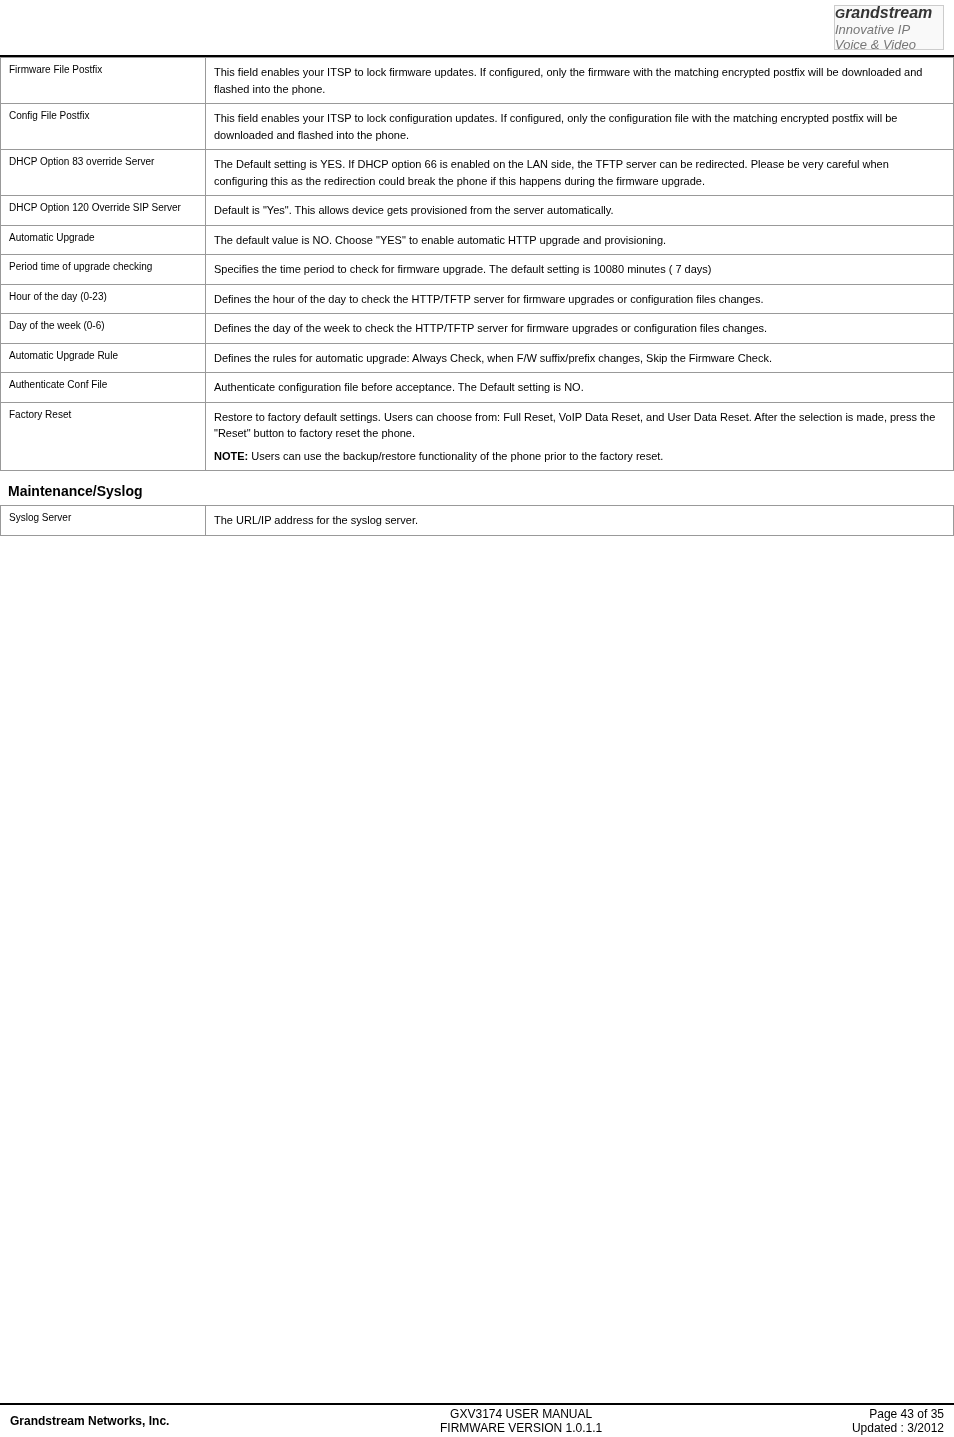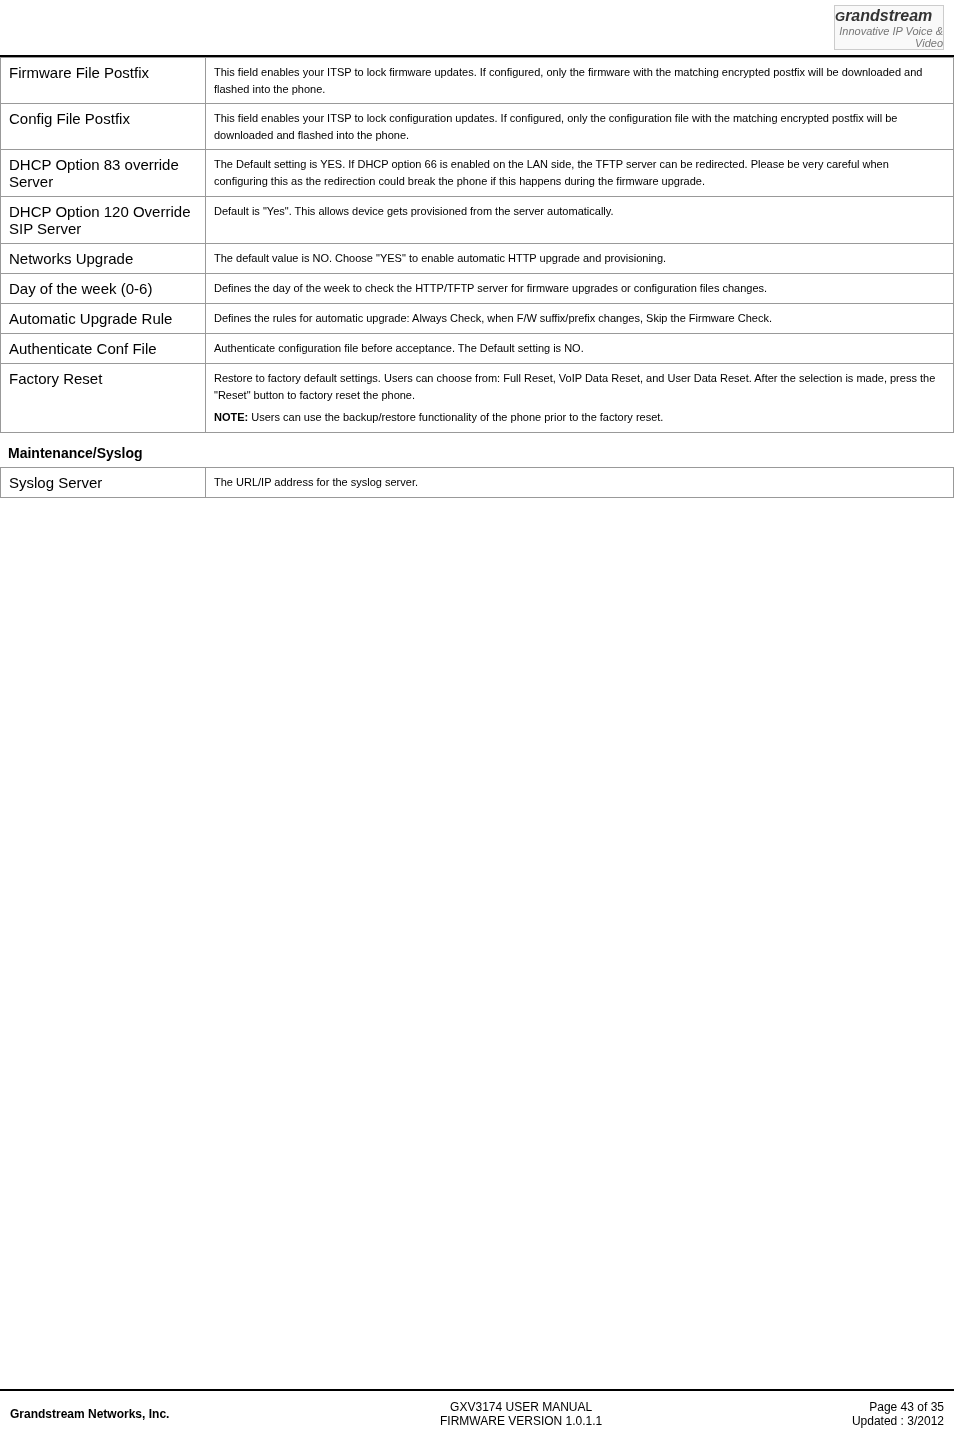--- a/index.html
+++ b/index.html
@@ -54,21 +54,21 @@
     }
 
     .main-table td {
       border: 1px solid #999;
       vertical-align: top;
       padding: 6px 8px;
     }
 
     .main-table .col-label {
       width: 205px;
-      font-size: 15px;
+      font-size: 10px;
       font-weight: normal;
     }
 
     .main-table .col-desc {
       font-size: 11px;
       line-height: 1.5;
     }
 
     
     .section-heading {
@@ -81,21 +81,21 @@
     .note-bold {
       font-weight: bold;
     }
 
     
     .footer {
       border-top: 2px solid #000;
       display: flex;
       justify-content: space-between;
       align-items: center;
-      padding: 9px 10px;
+      padding: 2px 10px;
       margin-top: auto;
       font-size: 12px;
     }
 
     .footer-left {
       font-weight: bold;
     }
 
     .footer-center {
       text-align: center;
@@ -111,21 +111,21 @@
 
 <div class="page-container">
 
   <div class="header">
     <div class="logo-box">
       <div>
         <div style="display:flex;align-items:baseline;gap:0;">
           <span style="font-size:13px;font-weight:bold;color:#333;font-style:italic;">G</span>
             <span style="font-size:16px;font-weight:bold;color:#333;font-style:italic;text-align:center;">randstream</span>
         </div>
-        <div style="font-size:11px;color:#777;text-align:right;font-style:italic;">Innovative IP Voice &amp; Video</div>
+        <div style="font-size:13px;color:#777;font-style:italic;">Innovative IP Voice &amp; Video</div>
       </div>
     </div>
   </div>
 
   <div class="content">
     <table class="main-table">
       <tbody id="table-body">
       <tr>
             <td class="col-label">Firmware File Postfix</td>
             <td class="col-desc">This field enables your ITSP to lock firmware updates. If configured, only the firmware with the matching encrypted postfix will be downloaded and flashed into the phone.</td>
@@ -136,22 +136,30 @@
           </tr>
           <tr>
             <td class="col-label">DHCP Option 83 override Server</td>
             <td class="col-desc">The Default setting is YES. If DHCP option 66 is enabled on the LAN side, the TFTP server can be redirected. Please be very careful when configuring this as the redirection could break the phone if this happens during the firmware upgrade.</td>
           </tr>
           <tr>
             <td class="col-label">DHCP Option 120 Override SIP Server</td>
             <td class="col-desc">Default is "Yes". This allows device gets provisioned from the server automatically.</td>
           </tr>
           <tr>
-            <td class="col-label">Networks Upgrade</td>
+            <td class="col-label">Automatic Upgrade</td>
             <td class="col-desc">The default value is NO. Choose "YES" to enable automatic HTTP upgrade and provisioning.</td>
+          </tr>
+          <tr>
+            <td class="col-label">Period time of upgrade checking</td>
+            <td class="col-desc">Specifies the time period to check for firmware upgrade. The default setting is 10080 minutes ( 7 days)</td>
+          </tr>
+          <tr>
+            <td class="col-label">Hour of the day (0-23)</td>
+            <td class="col-desc">Defines the hour of the day to check the HTTP/TFTP server for firmware upgrades or configuration files changes.</td>
           </tr>
           <tr>
             <td class="col-label">Day of the week (0-6)</td>
             <td class="col-desc">Defines the day of the week to check the HTTP/TFTP server for firmware upgrades or configuration files changes.</td>
           </tr>
           <tr>
             <td class="col-label">Automatic Upgrade Rule</td>
             <td class="col-desc">Defines the rules for automatic upgrade: Always Check, when F/W suffix/prefix changes, Skip the Firmware Check.</td>
           </tr>
           <tr>

